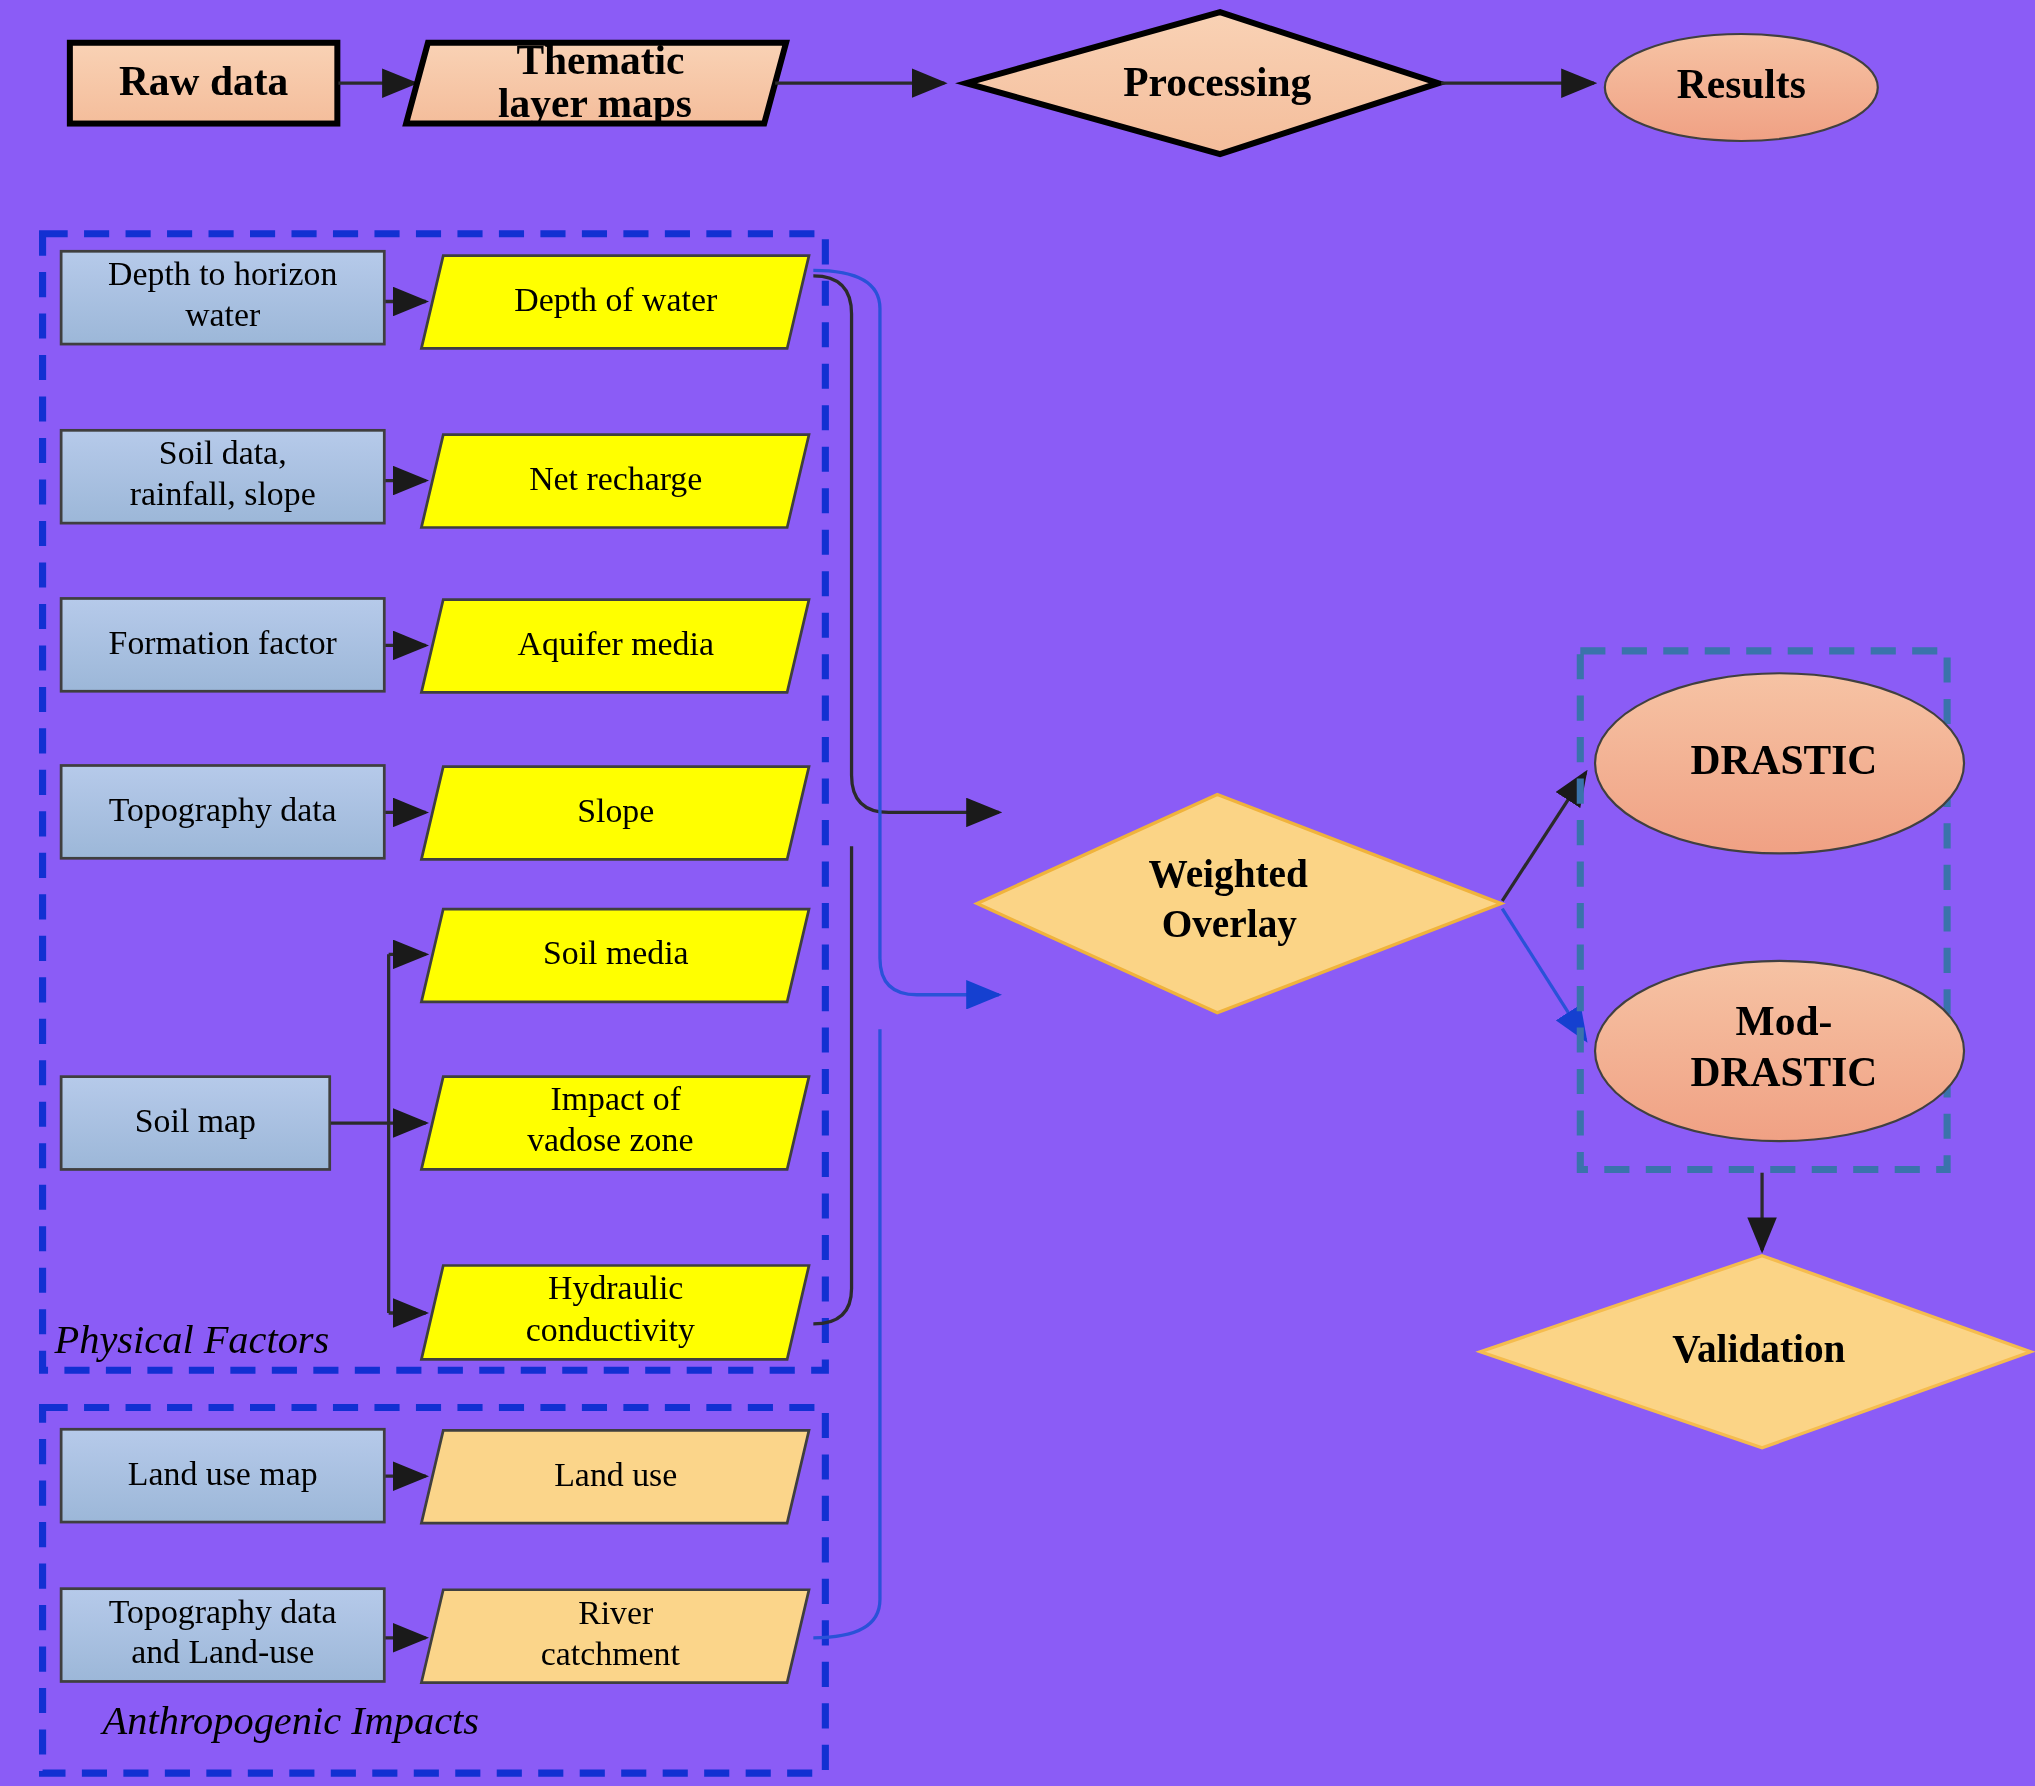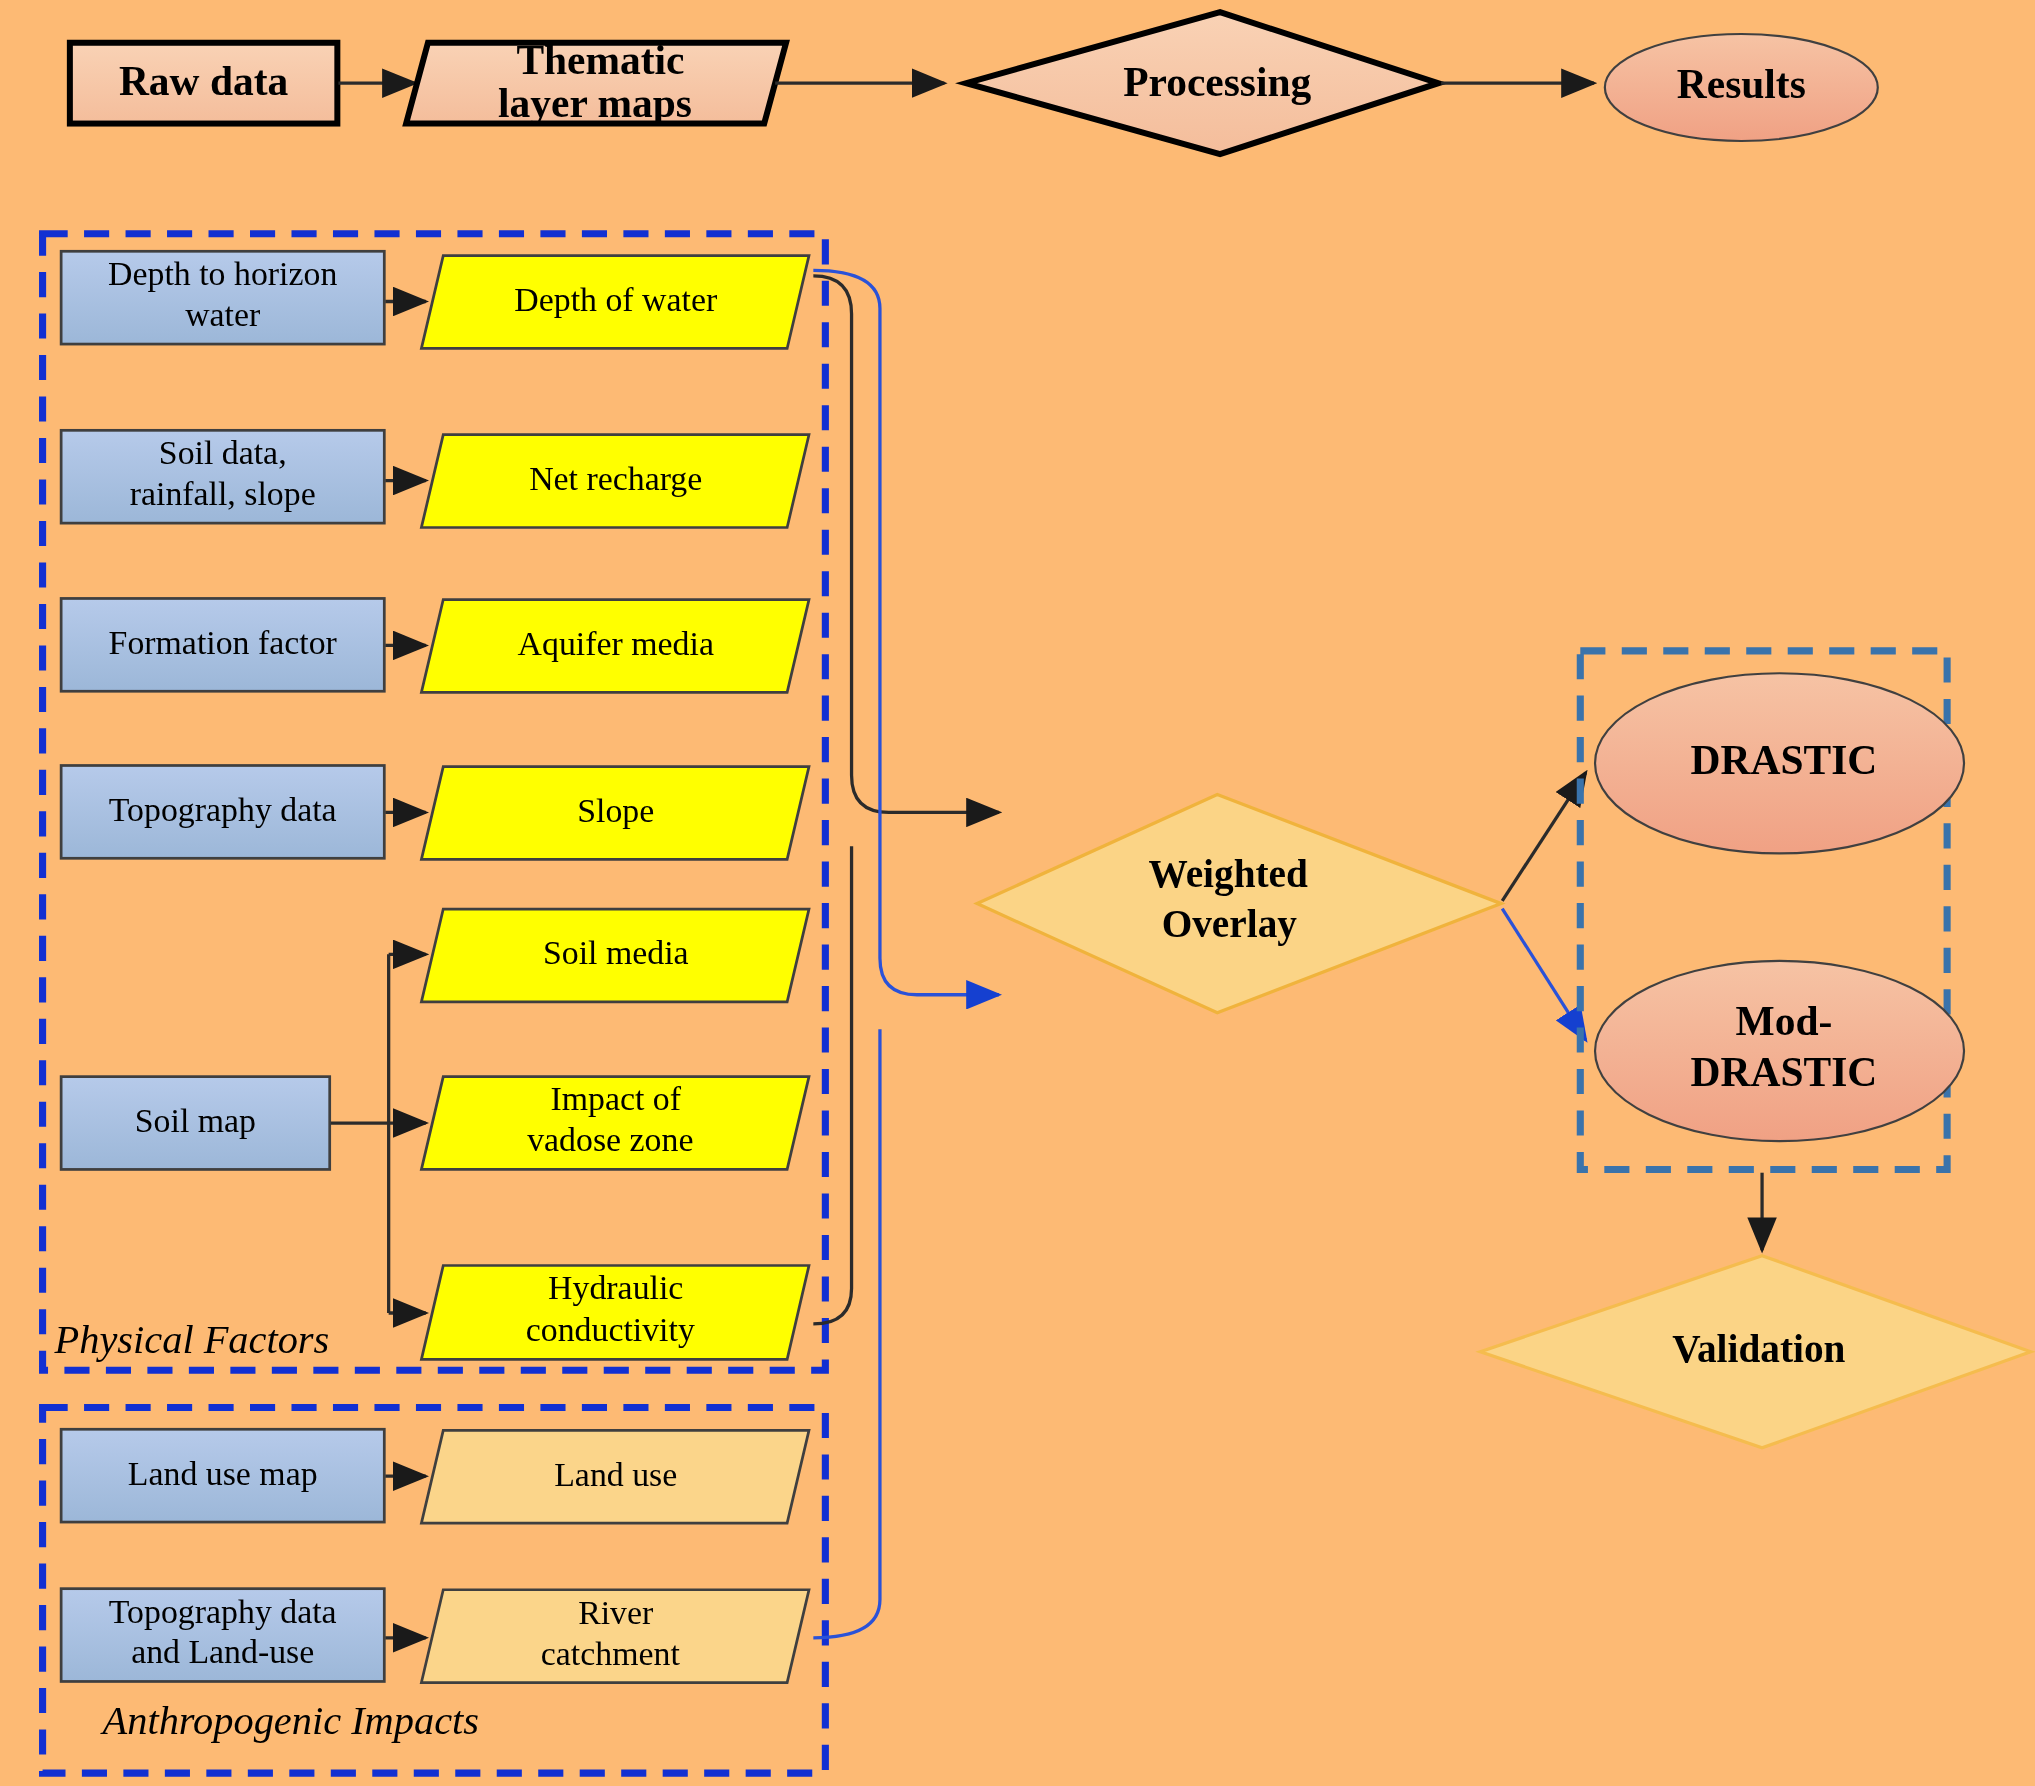--- a/index.html
+++ b/index.html
@@ -7,21 +7,21 @@
     padding: 0;
     background: #ffffff;
   }
   body {
     font-family: "Liberation Serif", "DejaVu Serif", serif;
   }
   #canvas {
     position: relative;
     width: 2035px;
     height: 1787px;
-    background: #fdba74;
+    background: #8b5cf6;
     overflow: hidden;
   }
   svg#diagram {
     position: absolute;
     left: 0;
     top: 0;
     width: 2035px;
     height: 1787px;
   }
   .node-text {

